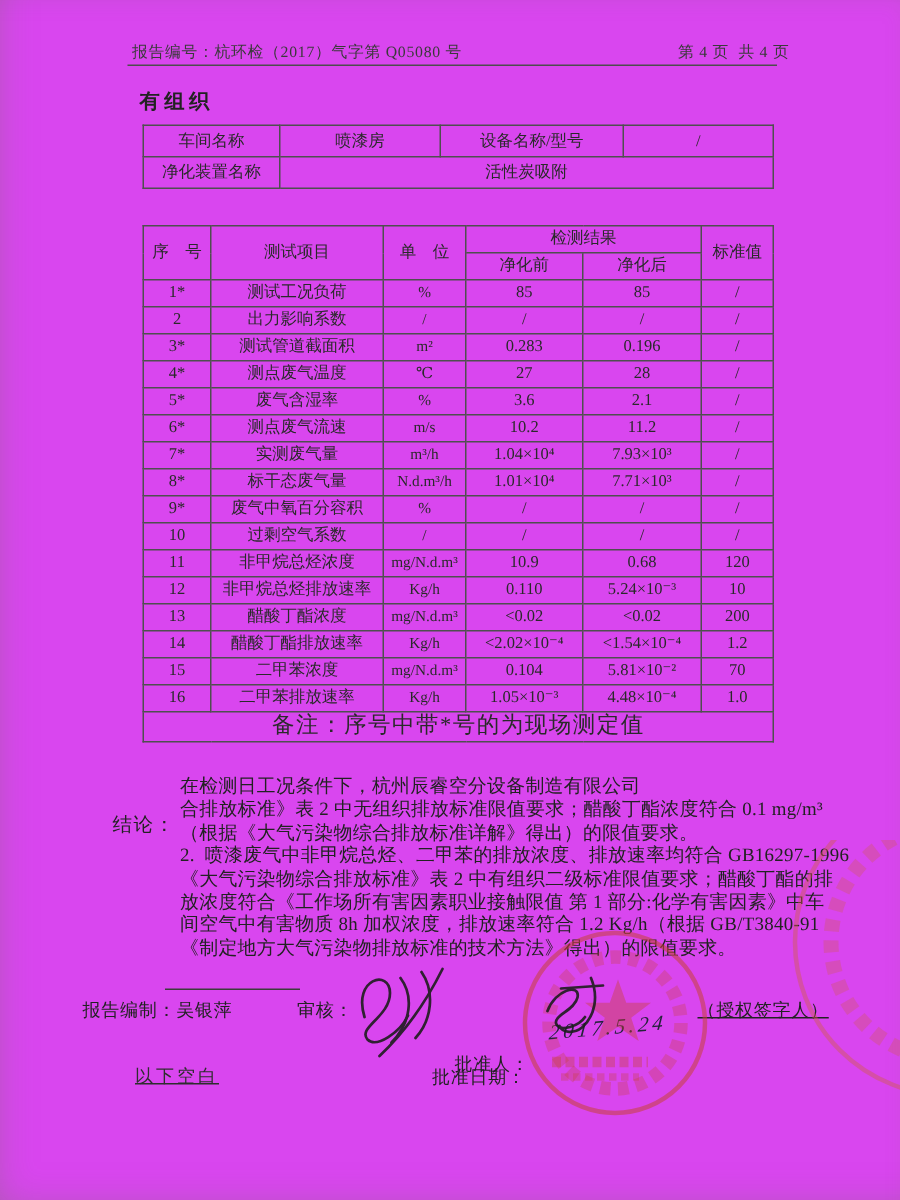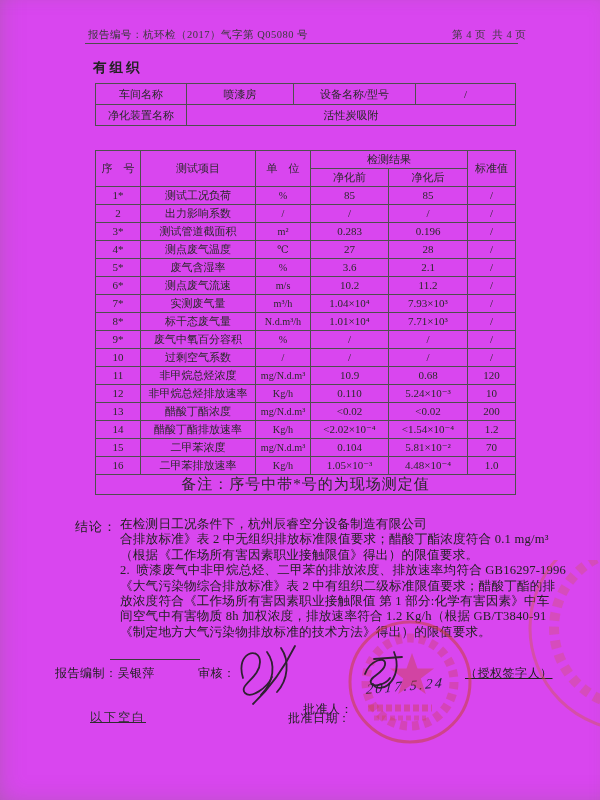--- a/index.html
+++ b/index.html
@@ -237,29 +237,29 @@
           <td>1.0</td>
         </tr>
       </tbody>
     <tbody>
       <tr class="note-row" style="height:20px">
         <td colspan="6">备注：序号中带*号的为现场测定值</td>
       </tr>
     </tbody>
   </table>
 
-  <div class="abs cl-label" style="left:75px;top:518px;">结论：</div>
+  <div class="abs cl-label" style="left:75px;top:541px;">结论：</div>
   <div class="abs cl-lines" style="left:120px;top:517px;width:470px;">
 
       <div>在检测日工况条件下，杭州辰睿空分设备制造有限公司</div>
 
 
       <div>合排放标准》表 2 中无组织排放标准限值要求；醋酸丁酯浓度符合 0.1 mg/m³</div>
 
-      <div>（根据《工作场所有害因素职业接触限值》得出）的限值要求。</div>
+      <div>（根据《大气污染物综合排放标准详解》得出）的限值要求。</div>
 
       <div>2.  喷漆废气中非甲烷总烃、二甲苯的排放浓度、排放速率均符合 GB16297-1996</div>
 
       <div>《大气污染物综合排放标准》表 2 中有组织二级标准限值要求；醋酸丁酯的排</div>
 
       <div>放浓度符合《工作场所有害因素职业接触限值 第 1 部分:化学有害因素》中车</div>
 
       <div>间空气中有害物质 8h 加权浓度，排放速率符合 1.2 Kg/h（根据 GB/T3840-91</div>
 
       <div>《制定地方大气污染物排放标准的技术方法》得出）的限值要求。</div>

